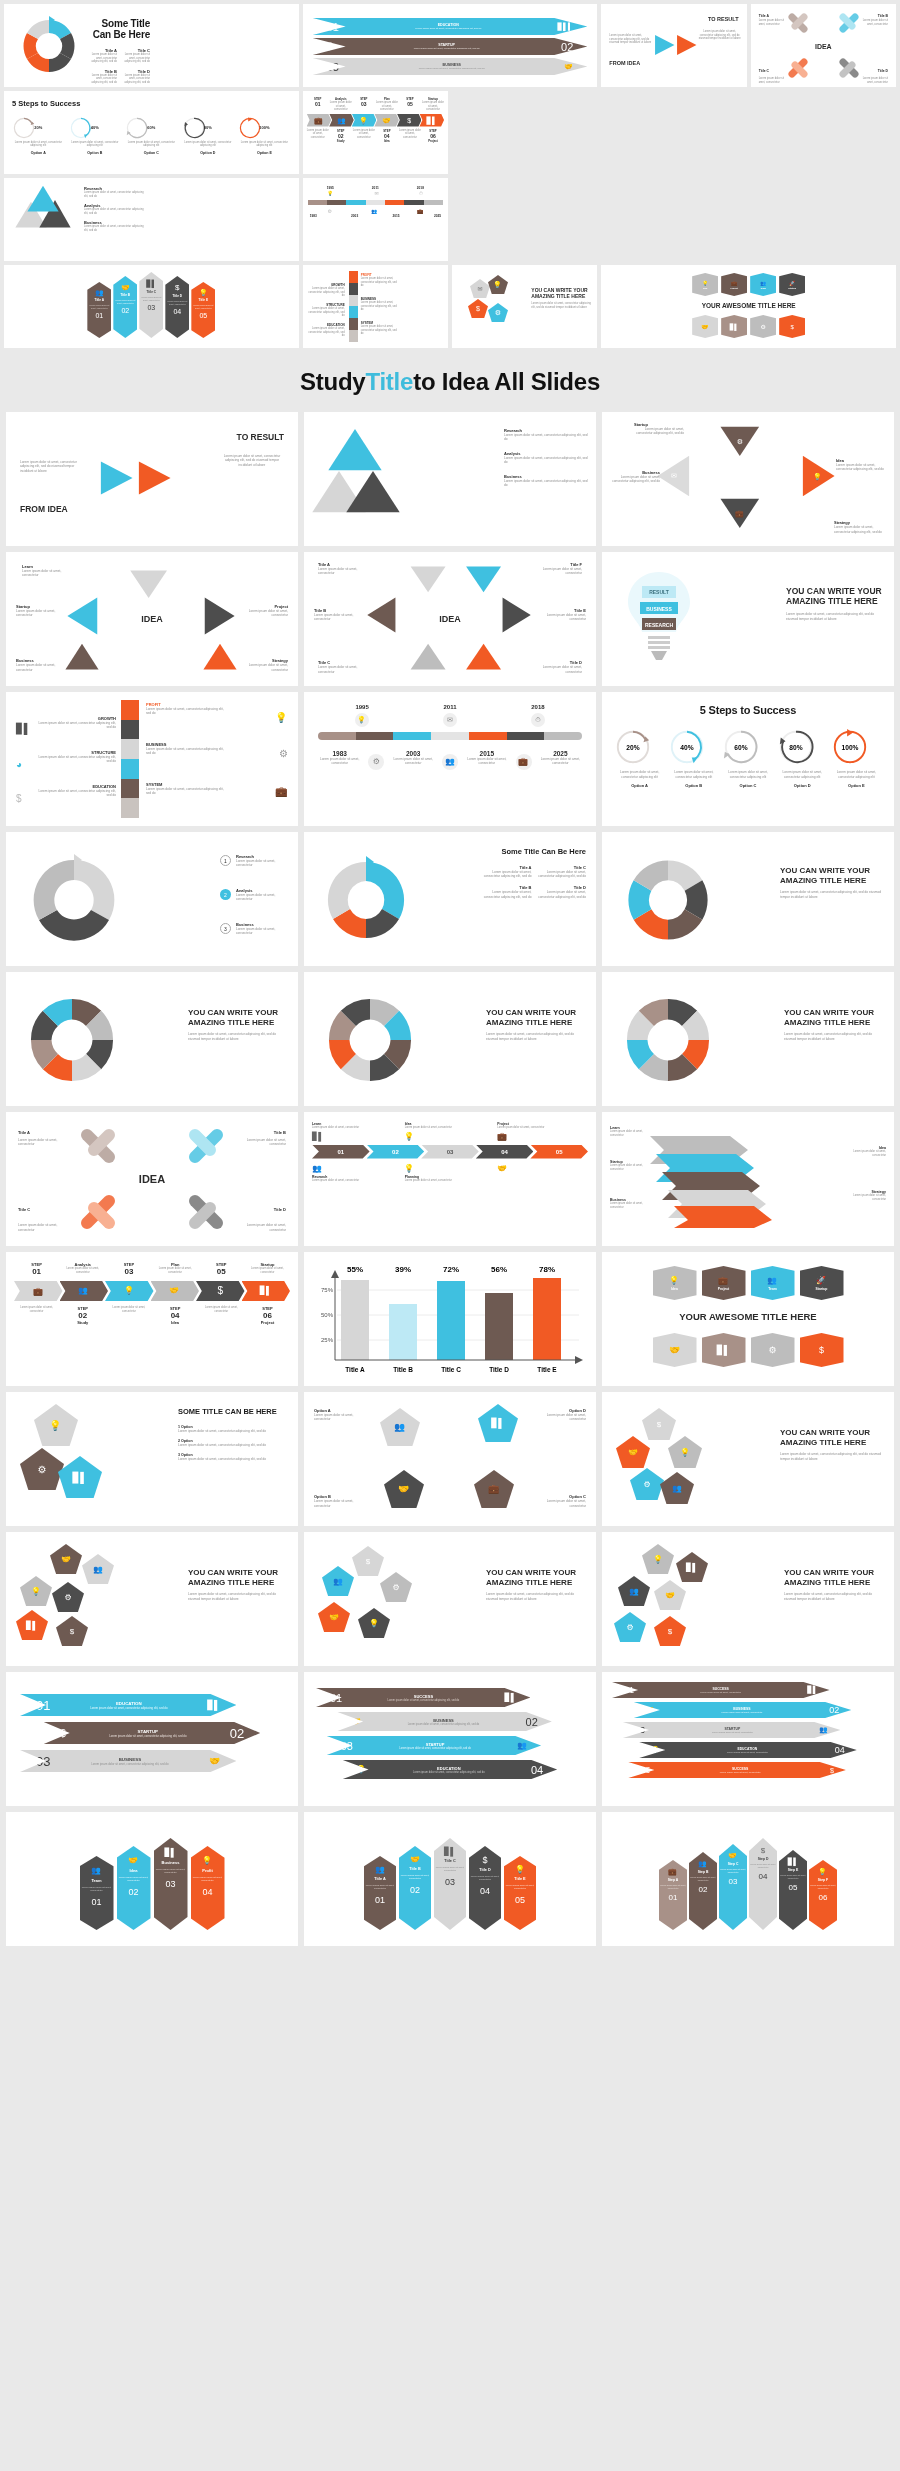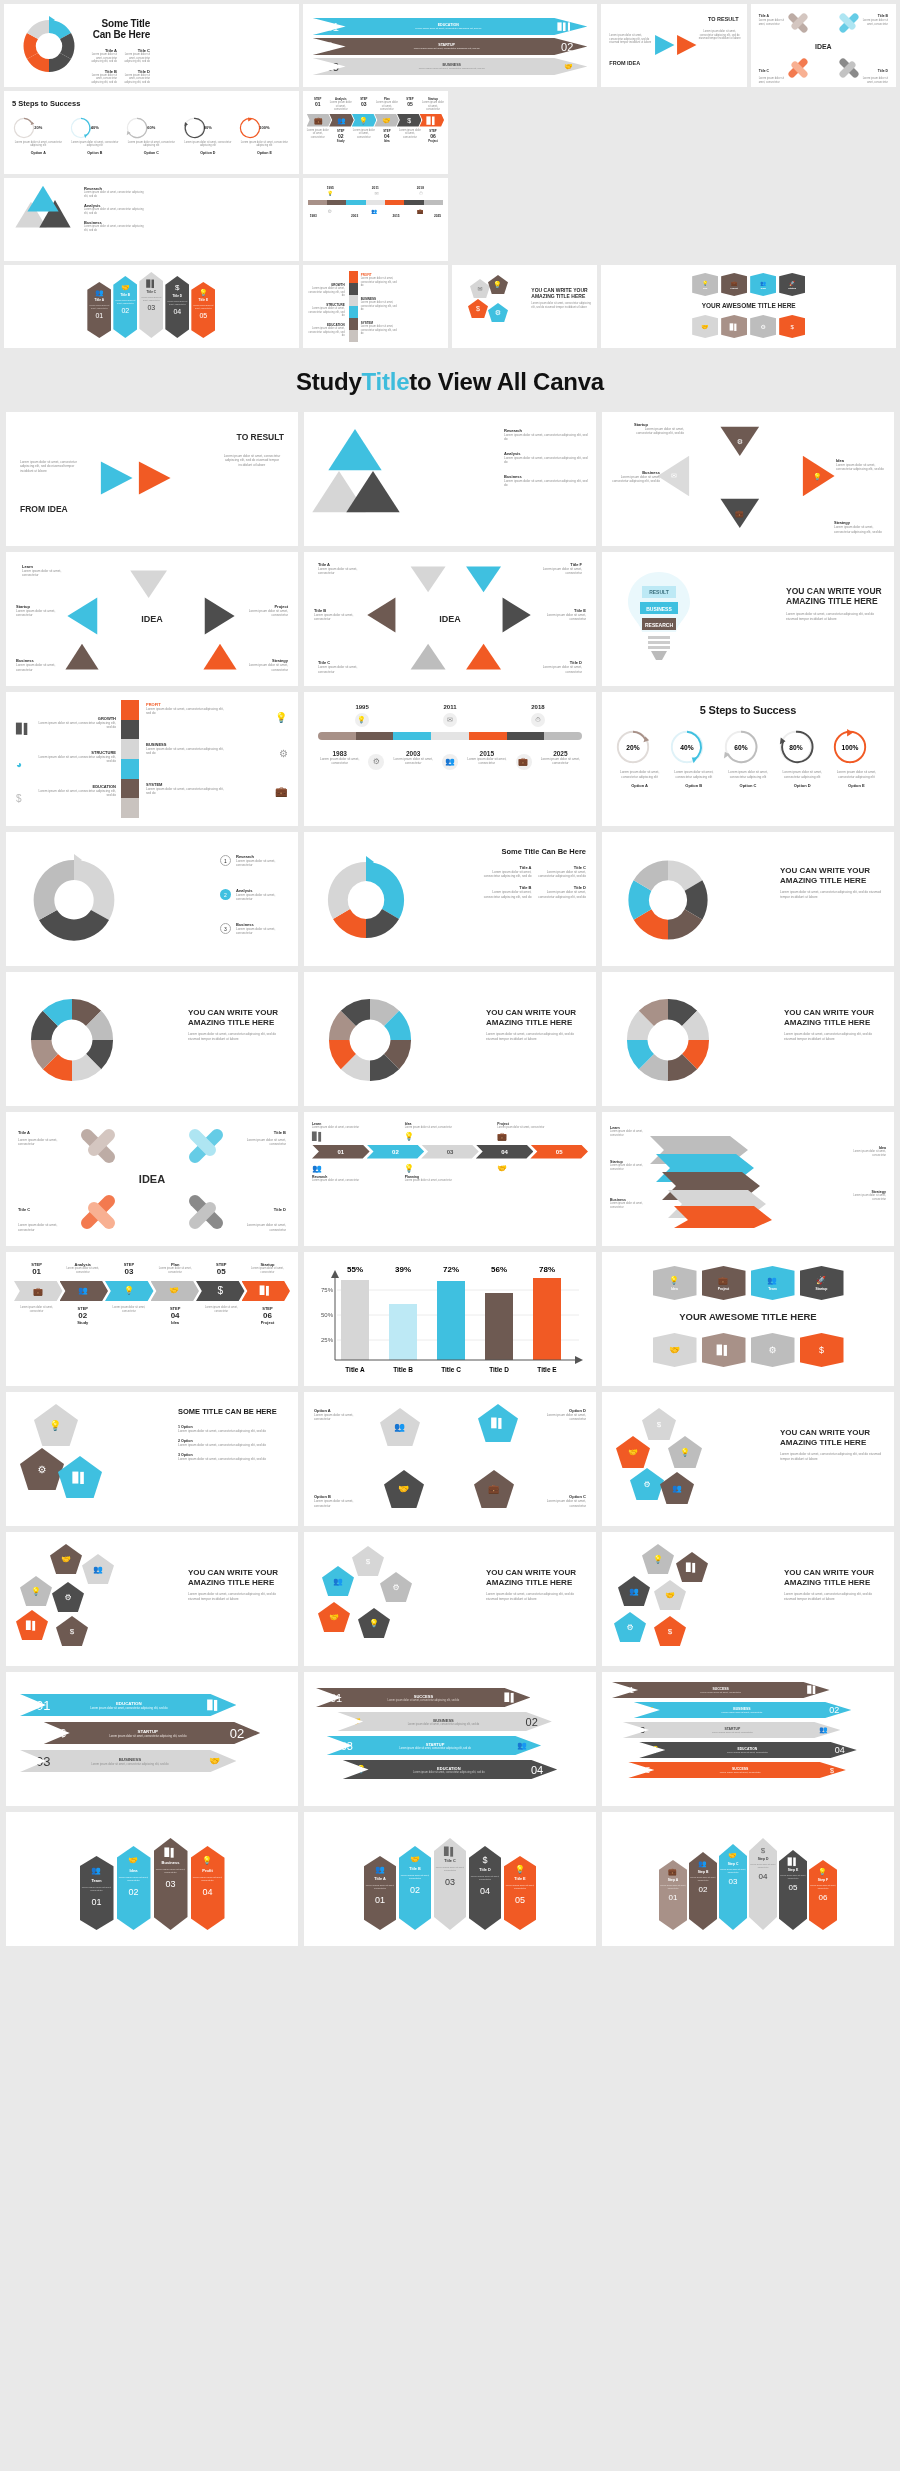--- a/index.html
+++ b/index.html
@@ -535,21 +535,21 @@
               <span style="color:#fff;font-size:6px">$</span>
             </div>
         </div>
       </div>
     </div>
   </div>
 
   <div class="banner">
     <span>Study </span>
       <span class="hl">Title</span>
-      <span> to View All Canva</span>
+      <span> to Idea All Slides</span>
   </div>
 
   <div class="main-grid">
 
     <div class="mcell">
       <div style="position:relative;height:100%;padding:14px;">
         <div class="tiny2" style="width:68px;margin-top:34px;">Lorem ipsum dolor sit amet, consectetur adipiscing elit, sed do eiusmod tempor incididunt ut labore</div>
         <div style="position:absolute;left:14px;top:92px;font-weight:bold;font-size:8.5px;">FROM IDEA</div>
         <div style="position:absolute;right:14px;top:20px;font-weight:bold;font-size:8.5px;">TO RESULT</div>
         <div class="tiny2 center" style="position:absolute;right:12px;top:42px;width:68px;">Lorem ipsum dolor sit amet, consectetur adipiscing elit, sed do eiusmod tempor incididunt ut labore</div>

